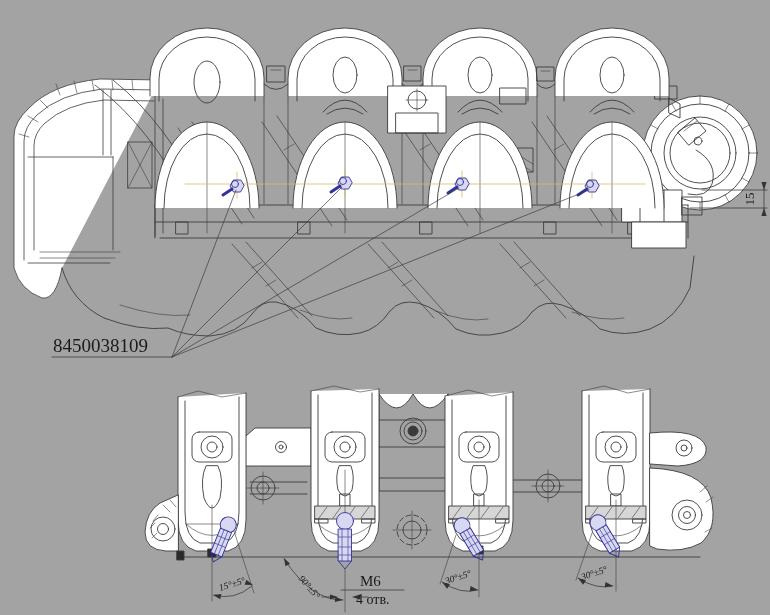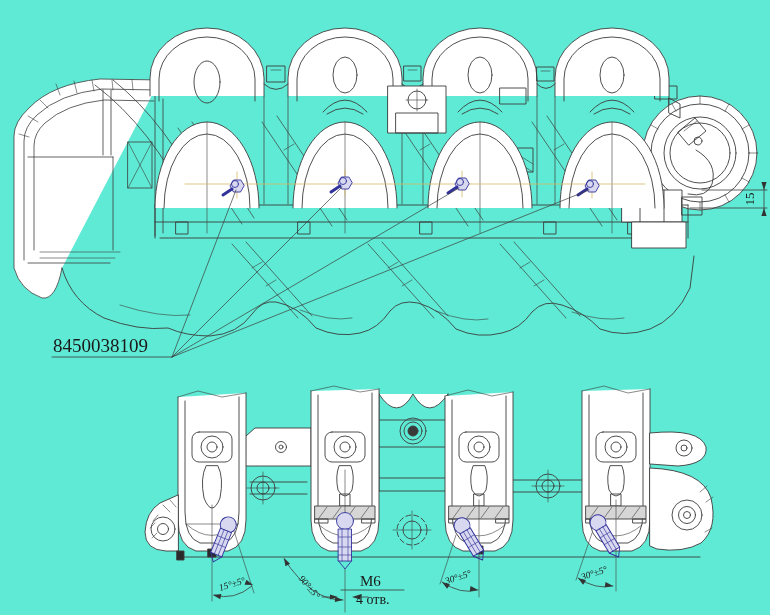--- a/index.html
+++ b/index.html
@@ -1,16 +1,16 @@
 <!DOCTYPE html>
 <html><head>
 <meta charset="utf-8">
 <style>
   html,body{margin:0;padding:0;background:#fff;}
-  .frame{width:770px;height:615px;background:#5eead4;overflow:hidden;}
+  .frame{width:770px;height:615px;background:#a3a3a3;overflow:hidden;}
   svg{display:block;}
   .t{fill:#1a1a1a;stroke:none;font-family:"Liberation Serif",serif;}
   .pn{font-size:19px;}
   .ang{font-size:9.5px;font-style:italic;}
   .dim{font-size:13px;}
   .m6{font-size:15px;}
   .otv{font-size:14px;}
   .arr{stroke:none;}
   .thin{stroke-width:.6;}
   .cl{stroke-width:.8;}

